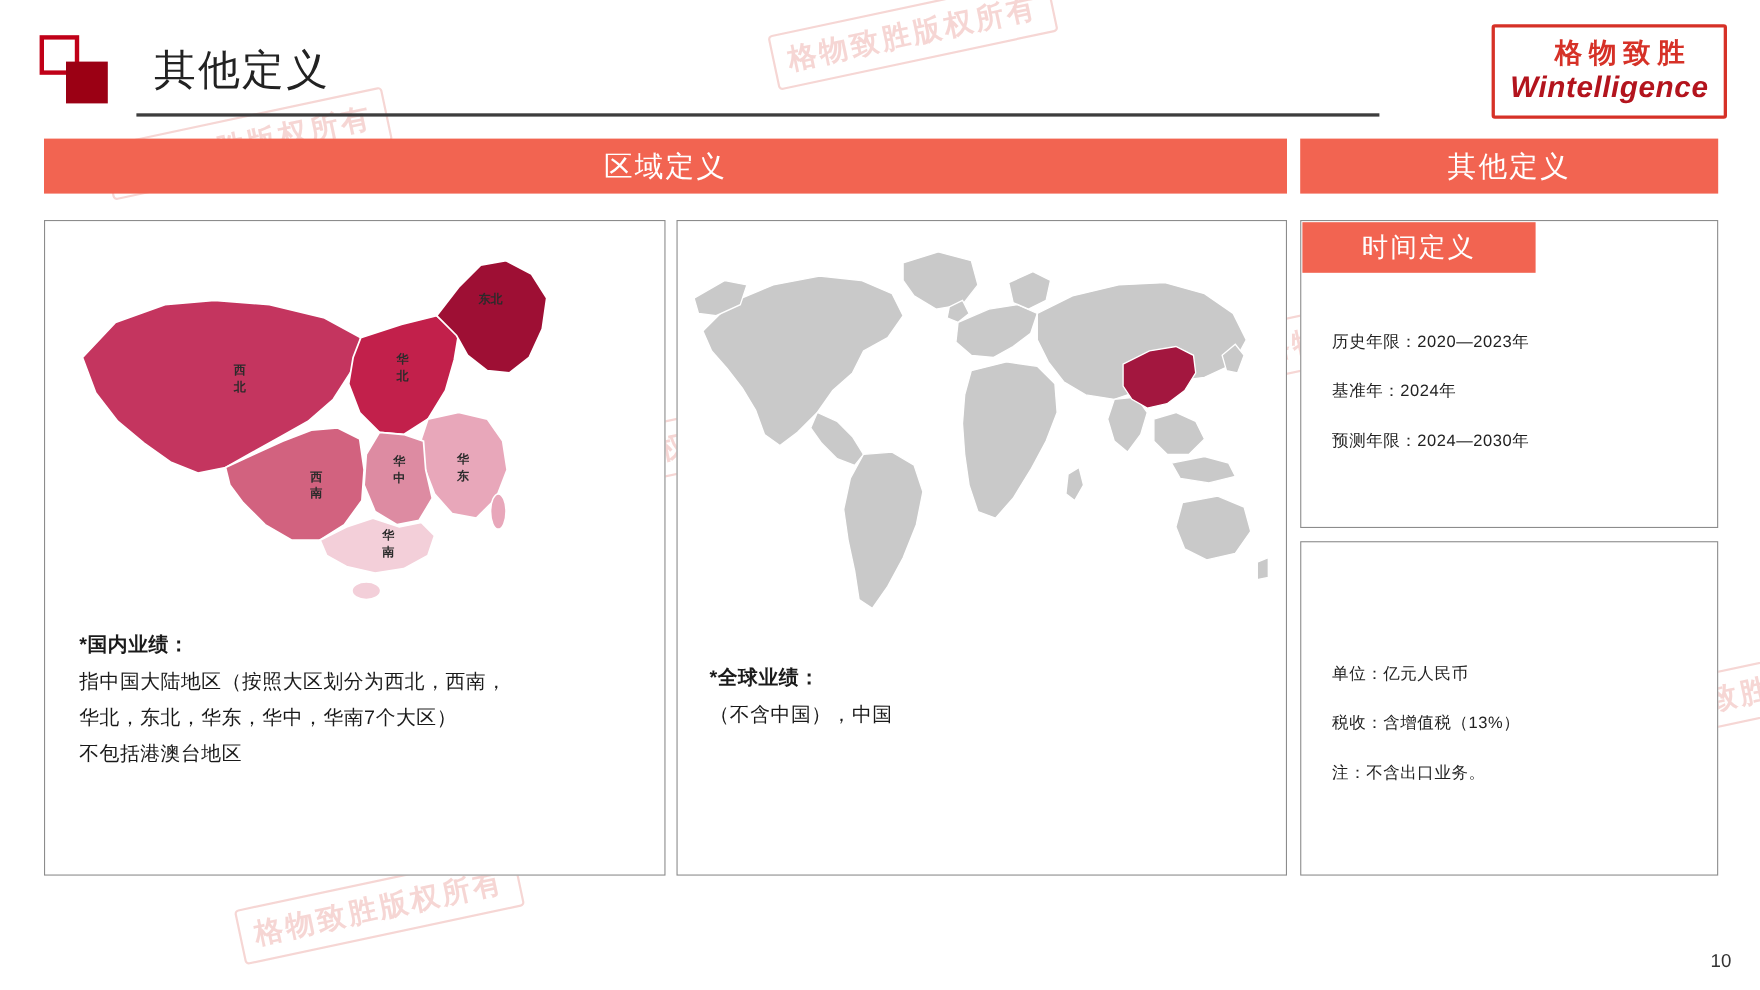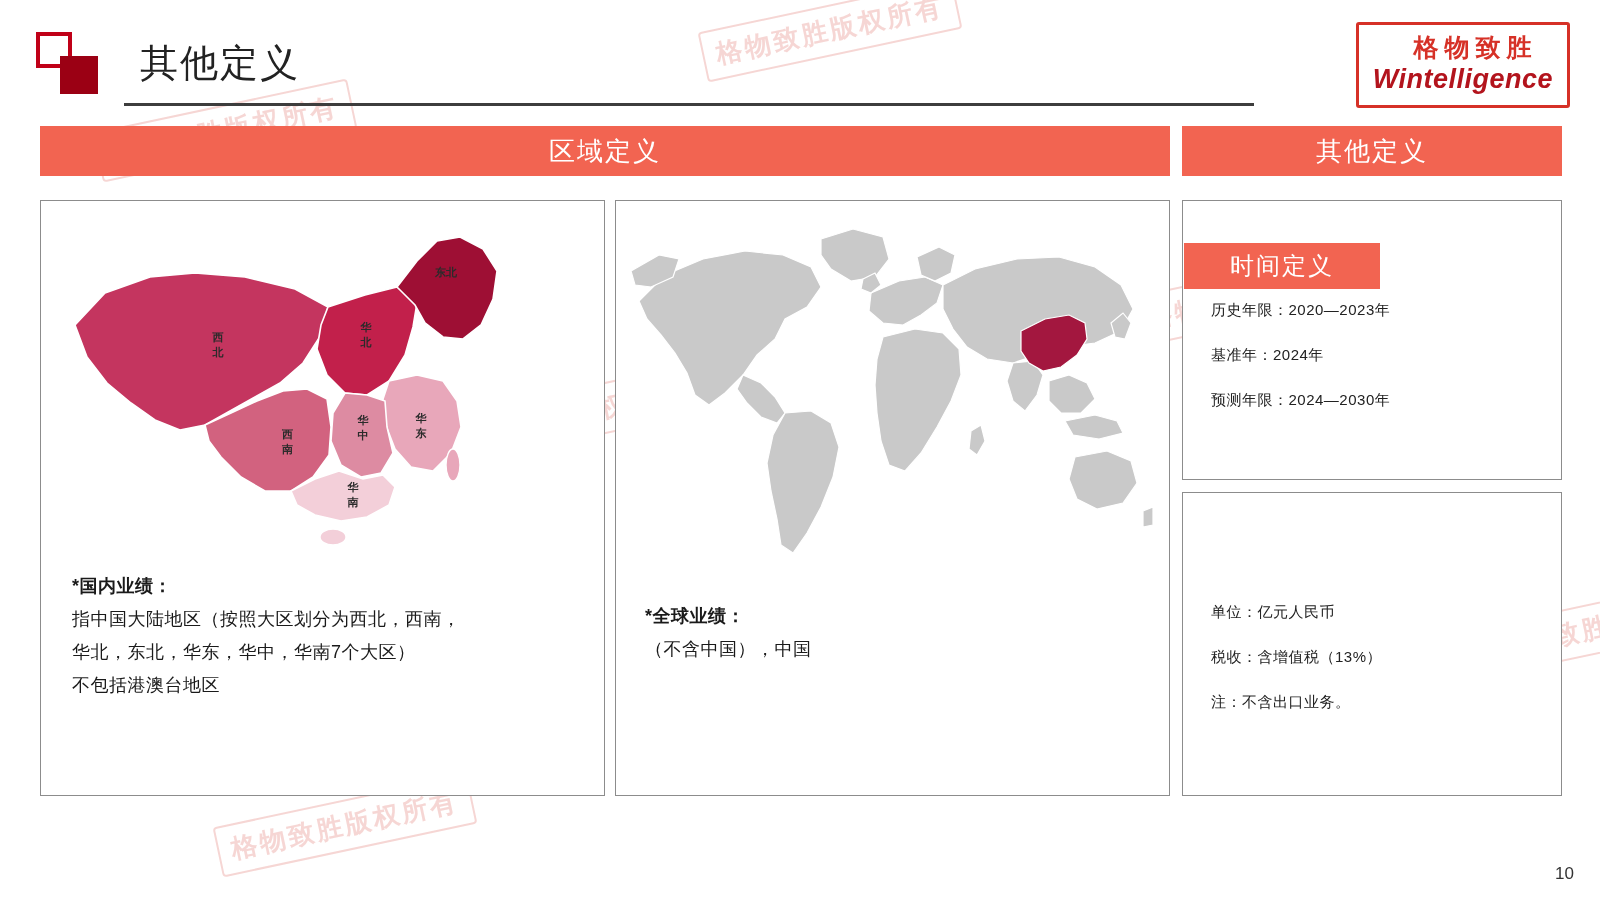--- a/index.html
+++ b/index.html
@@ -123,30 +123,29 @@
   }
   #panel-china  { left: 40px;   top: 200px; width: 565px;  height: 596px; }
   #panel-world  { left: 615px;  top: 200px; width: 555px;  height: 596px; }
   #panel-time   { left: 1182px; top: 200px; width: 380px;  height: 280px; }
   #panel-perf   { left: 1182px; top: 492px; width: 380px;  height: 304px; }
 
   .subband {
     position: absolute;
     left: 1px;
     top: 1px;
-    width: 196px;
+    width: 212px;
     height: 46px;
     background: #f26451;
     color: #fff;
     font-size: 24px;
     display: flex;
     align-items: center;
     justify-content: center;
     letter-spacing: 2px;
-    margin-top: 41px;
   }
 
   .kv-list {
     position: absolute;
     left: 28px;
     right: 16px;
   }
   .kv-list div {
     font-size: 15px;
     color: #222;

